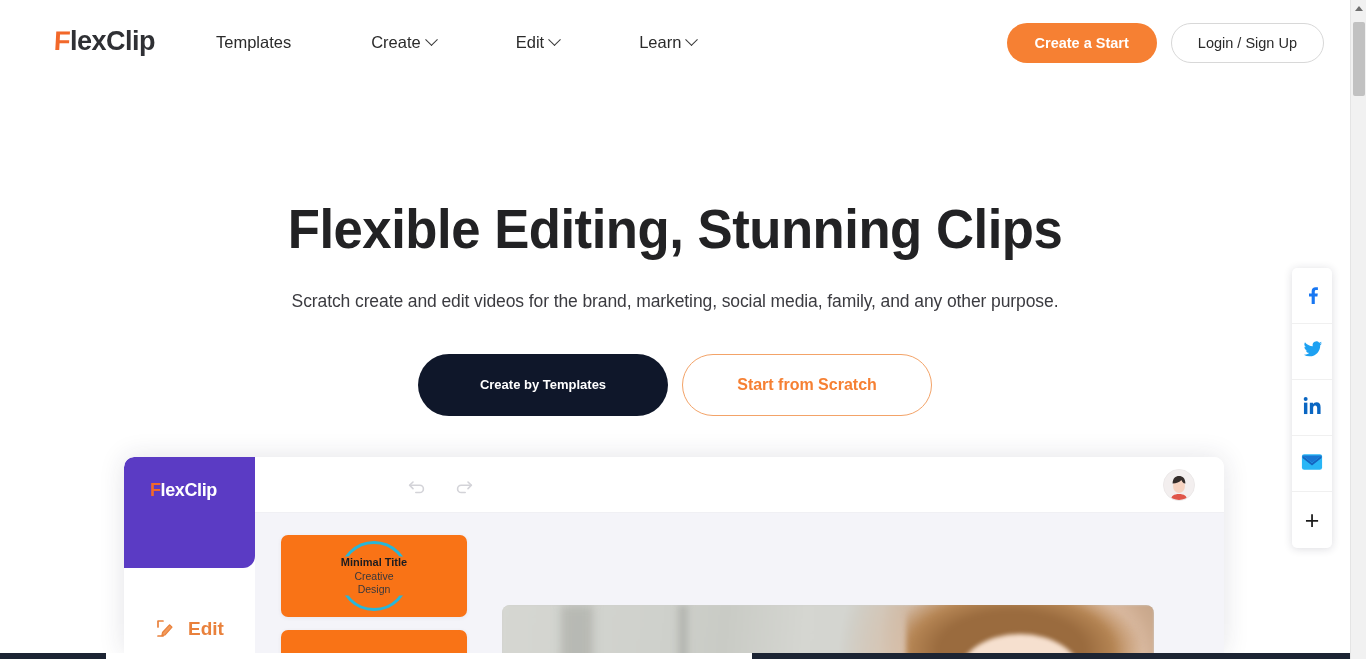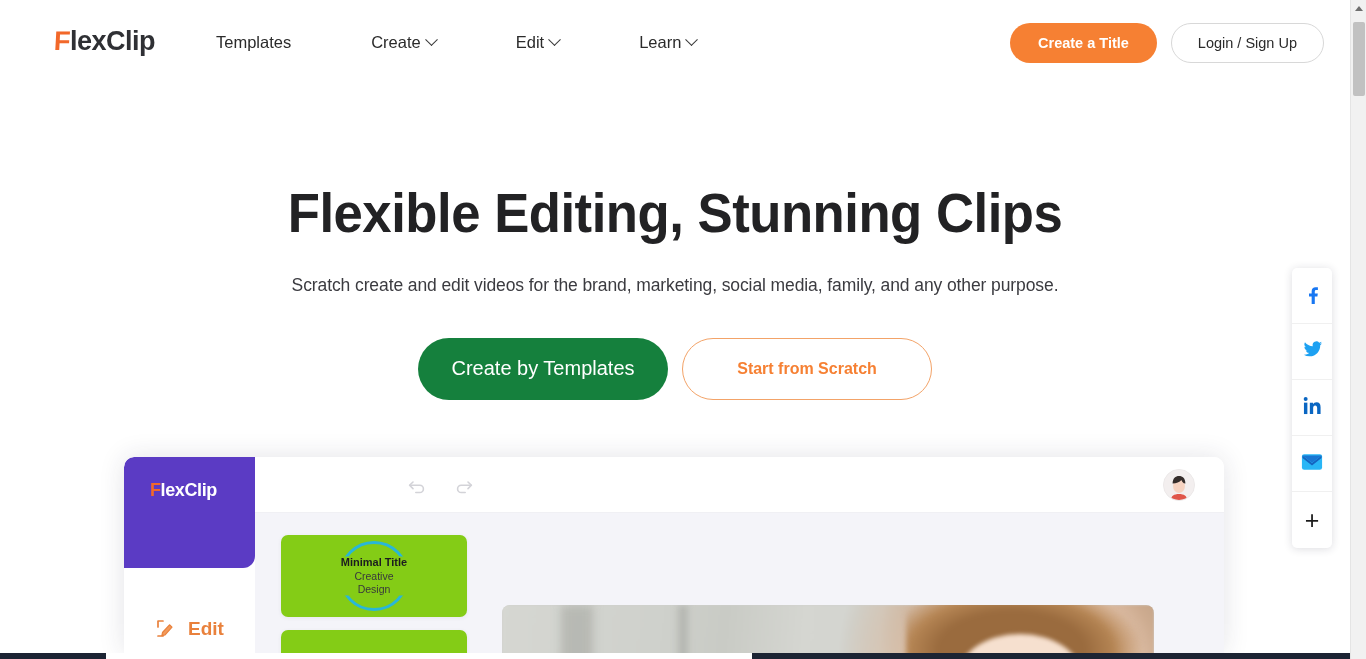--- a/index.html
+++ b/index.html
@@ -118,21 +118,21 @@
     font-size: 14.5px;
     font-family: "Liberation Sans", sans-serif;
     cursor: pointer;
     white-space: nowrap;
   }
 
   
   .hero {
     position: absolute;
     left: 0;
-    top: 88px;
+    top: 104px;
     width: 1350px;
     text-align: center;
   }
   .hero-title {
     margin-top: 96px;
     font-size: 56px;
     line-height: 1.05;
     font-weight: 700;
     color: #222224;
     letter-spacing: -0.5px;
@@ -146,28 +146,28 @@
     font-weight: 400;
     letter-spacing: -0.1px;
   }
   .hero-cta {
     margin-top: 42px;
     display: flex;
     justify-content: center;
     gap: 14px;
   }
   .btn-templates {
-    background: #15803d;
+    background: #0f172a;
     color: #fff;
     border: none;
     border-radius: 32px;
     width: 250px;
     height: 62px;
-    font-size: 20px;
-    font-weight: 400;
+    font-size: 13px;
+    font-weight: 700;
     font-family: "Liberation Sans", sans-serif;
     cursor: pointer;
   }
   .btn-scratch {
     background: #ffffff;
     color: #F68033;
     border: 1.3px solid #F3A368;
     border-radius: 32px;
     width: 250px;
     height: 62px;
@@ -280,21 +280,21 @@
 
   .mk-body {
     position: absolute;
     left: 131px; top: 56px;
     width: 969px;
     height: 140px;
     background: #F4F4F9;
   }
   .mk-card {
     position: absolute;
-    background: #84cc16;
+    background: #f97316;
     border-radius: 7px;
     box-shadow: 0 1px 4px rgba(60,60,90,0.07);
   }
   .mk-card-1 {
     left: 26px; top: 22px;
     width: 186px; height: 82px;
     display: flex; align-items: center; justify-content: center;
   }
   .mk-card-2 {
     left: 26px; top: 117px;
@@ -481,21 +481,21 @@
           <span>Edit</span>
           <span class="chev"></span>
         </div>
         <div class="nav-item">
           <span>Learn</span>
           <span class="chev"></span>
         </div>
       </nav>
 
       <div class="header-actions">
-        <button class="btn-create-video">Create a Title</button>
+        <button class="btn-create-video">Create a Start</button>
         <button class="btn-login">Login / Sign Up</button>
       </div>
     </div>
 
     <div class="hero">
       <h1 class="hero-title">Flexible Editing, Stunning Clips</h1>
       <p class="hero-sub">Scratch create and edit videos for the brand, marketing, social media, family, and any other purpose.</p>
       <div class="hero-cta">
         <button class="btn-templates">Create by Templates</button>
         <button class="btn-scratch">Start from Scratch</button>

